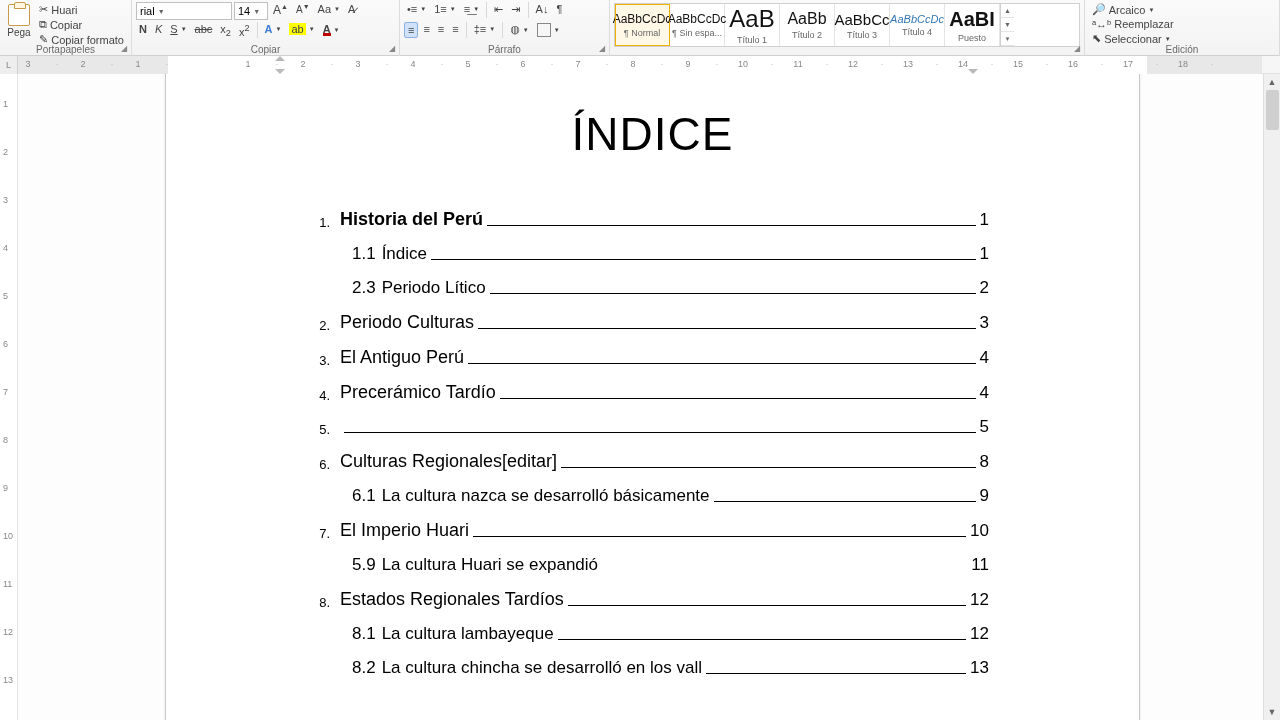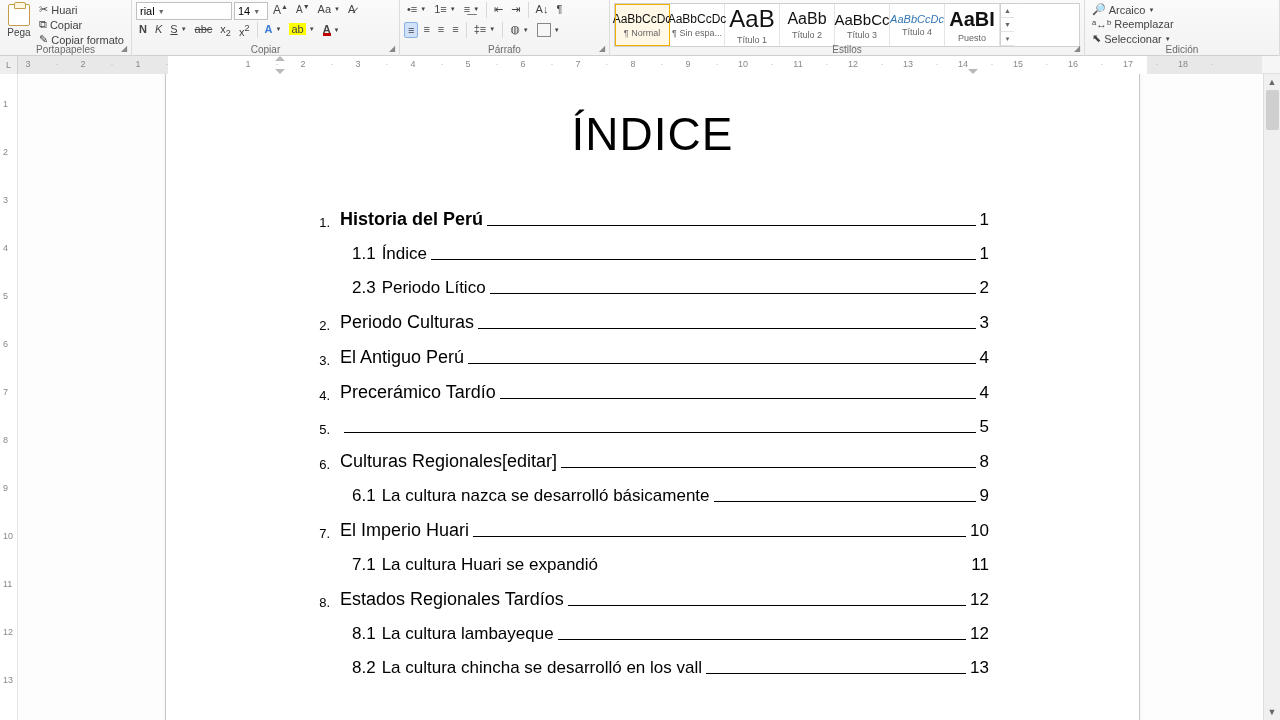--- a/index.html
+++ b/index.html
@@ -245,21 +245,20 @@
         <div class="style-item">
           <span class="style-prev" style="font-size:20px;font-style:color:#777;font-weight:700;">AaBI</span>
           <span>Puesto</span>
         </div>
         <div class="gal-more">
           <div>▲</div>
           <div>▼</div>
           <div>▾</div>
         </div>
       </div>
-    <span class="group-label">Estilos</span>
     <span class="dlaunch">◢</span>
   </div>
 
   <div class="group" style="flex:1">
     <div class="btn">
         <span class="ico">🔎</span>
         <span>Arcaico</span>
         <span class="dd" style="font-size:6px">▼</span>
       </div>
     <div class="btn">
@@ -402,21 +401,21 @@
             <span class="leader"></span>
             <span class="page-no">9</span>
           </div>
           <div class="toc-line">
             <span class="toc-num">7.</span>
             <span class="toc-text">El Imperio Huari</span>
             <span class="leader"></span>
             <span class="page-no">10</span>
           </div>
           <div class="toc-line sub">
-            <span class="toc-num">7.1</span>
+            <span class="toc-num">5.9</span>
             <span class="toc-text">La cultura Huari se expandió</span>
             <span class="leader none"></span>
             <span class="page-no">11</span>
           </div>
           <div class="toc-line">
             <span class="toc-num">8.</span>
             <span class="toc-text">Estados Regionales Tardíos</span>
             <span class="leader"></span>
             <span class="page-no">12</span>
           </div>

